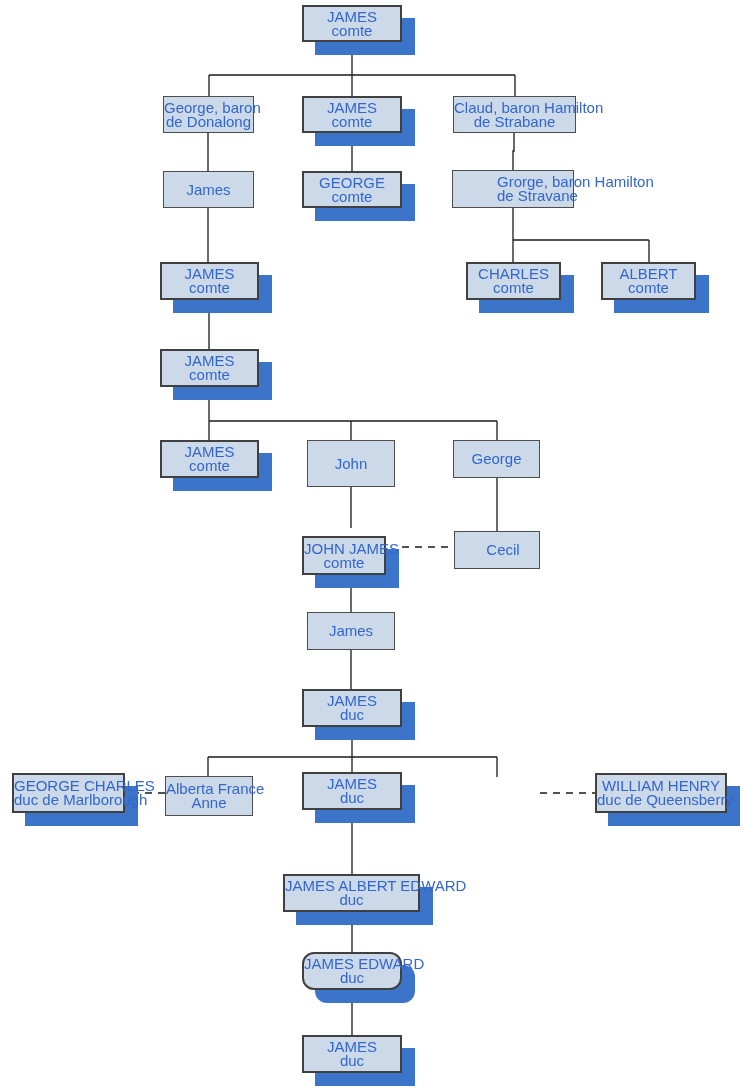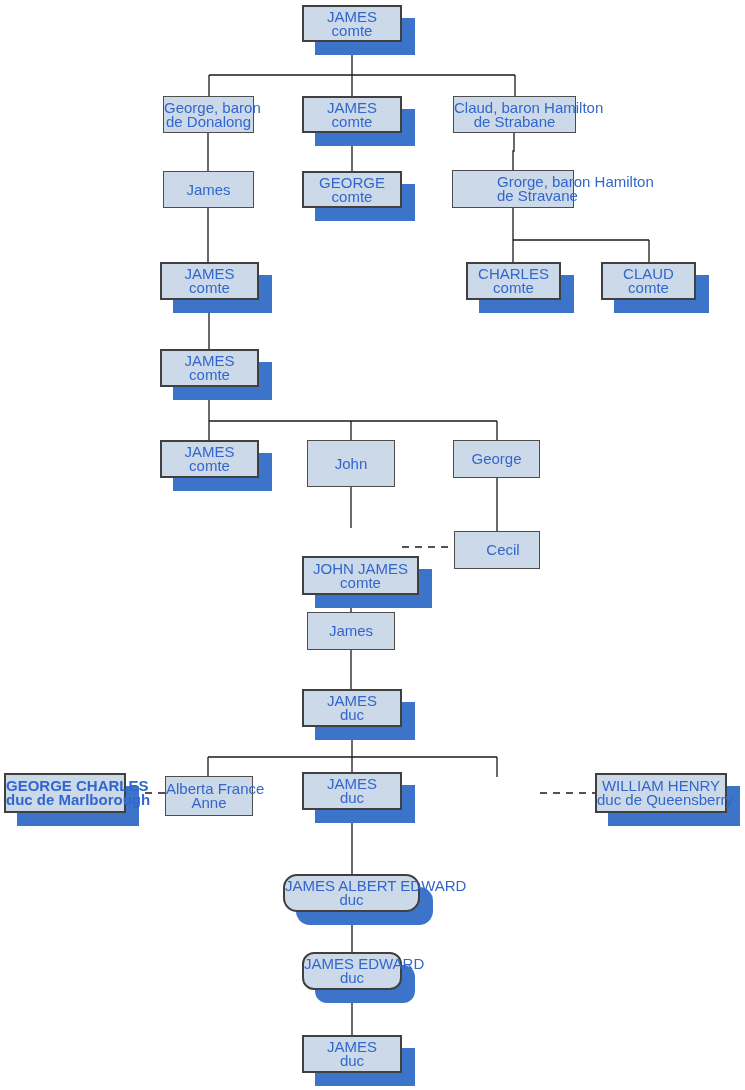--- a/index.html
+++ b/index.html
@@ -115,68 +115,68 @@
     </div>
     <div class="node shadow" style="left: 160px; top: 262px; width: 99px; height: 38px;">
       <div class="line">JAMES</div>
       <div class="line">comte</div>
     </div>
     <div class="node shadow" style="left: 466px; top: 262px; width: 95px; height: 38px;">
       <div class="line">CHARLES</div>
       <div class="line">comte</div>
     </div>
     <div class="node shadow" style="left: 601px; top: 262px; width: 95px; height: 38px;">
-      <div class="line">CLAUD</div>
+      <div class="line">ALBERT</div>
       <div class="line">comte</div>
     </div>
     <div class="node shadow" style="left: 160px; top: 349px; width: 99px; height: 38px;">
       <div class="line">JAMES</div>
       <div class="line">comte</div>
     </div>
     <div class="node shadow" style="left: 160px; top: 440px; width: 99px; height: 38px;">
       <div class="line">JAMES</div>
       <div class="line">comte</div>
     </div>
     <div class="node" style="left: 307px; top: 440px; width: 88px; height: 47px;">
       <div class="line">John</div>
     </div>
     <div class="node" style="left: 453px; top: 440px; width: 87px; height: 38px;">
       <div class="line">George</div>
     </div>
-    <div class="node shadow" style="left: 302px; top: 556px; width: 117px; height: 39px;">
+    <div class="node shadow" style="left: 302px; top: 536px; width: 84px; height: 39px;">
       <div class="line">JOHN JAMES</div>
       <div class="line">comte</div>
     </div>
     <div class="node" style="left: 454px; top: 531px; width: 86px; height: 38px; padding-left: 12px;">
       <div class="line">Cecil</div>
     </div>
     <div class="node" style="left: 307px; top: 612px; width: 88px; height: 38px;">
       <div class="line">James</div>
     </div>
     <div class="node shadow" style="left: 302px; top: 689px; width: 100px; height: 38px;">
       <div class="line">JAMES</div>
       <div class="line">duc</div>
     </div>
-    <div class="node shadow" style="left: 4px; top: 773px; width: 122px; height: 40px; font-weight: bold;">
+    <div class="node shadow" style="left: 12px; top: 773px; width: 113px; height: 40px;">
       <div class="line">GEORGE CHARLES</div>
       <div class="line">duc de Marlborough</div>
     </div>
     <div class="node" style="left: 165px; top: 776px; width: 88px; height: 40px;">
       <div class="line">Alberta France</div>
       <div class="line">Anne</div>
     </div>
     <div class="node shadow" style="left: 302px; top: 772px; width: 100px; height: 38px;">
       <div class="line">JAMES</div>
       <div class="line">duc</div>
     </div>
     <div class="node shadow" style="left: 595px; top: 773px; width: 132px; height: 40px;">
       <div class="line">WILLIAM HENRY</div>
       <div class="line">duc de Queensberry</div>
     </div>
-    <div class="node shadow" style="left: 283px; top: 874px; width: 137px; height: 38px; border-radius: 14px;">
+    <div class="node shadow" style="left: 283px; top: 874px; width: 137px; height: 38px;">
       <div class="line">JAMES ALBERT EDWARD</div>
       <div class="line">duc</div>
     </div>
     <div class="node shadow" style="left: 302px; top: 952px; width: 100px; height: 38px; border-radius: 12px;">
       <div class="line">JAMES EDWARD</div>
       <div class="line">duc</div>
     </div>
     <div class="node shadow" style="left: 302px; top: 1035px; width: 100px; height: 38px;">
       <div class="line">JAMES</div>
       <div class="line">duc</div>

